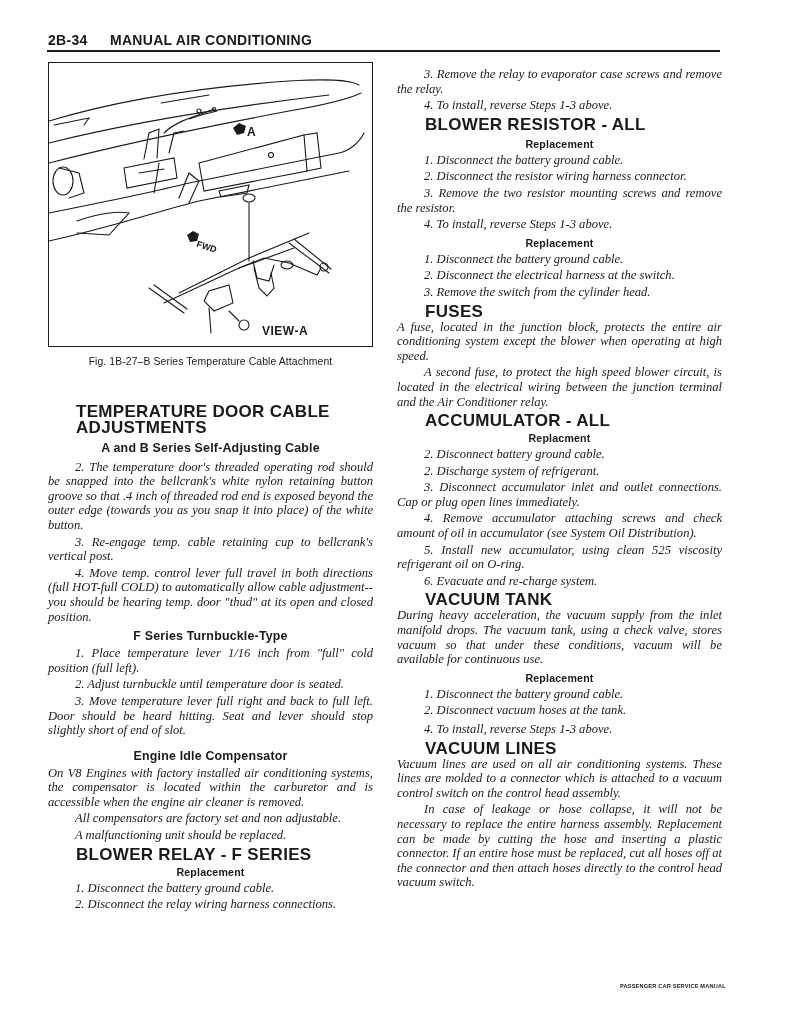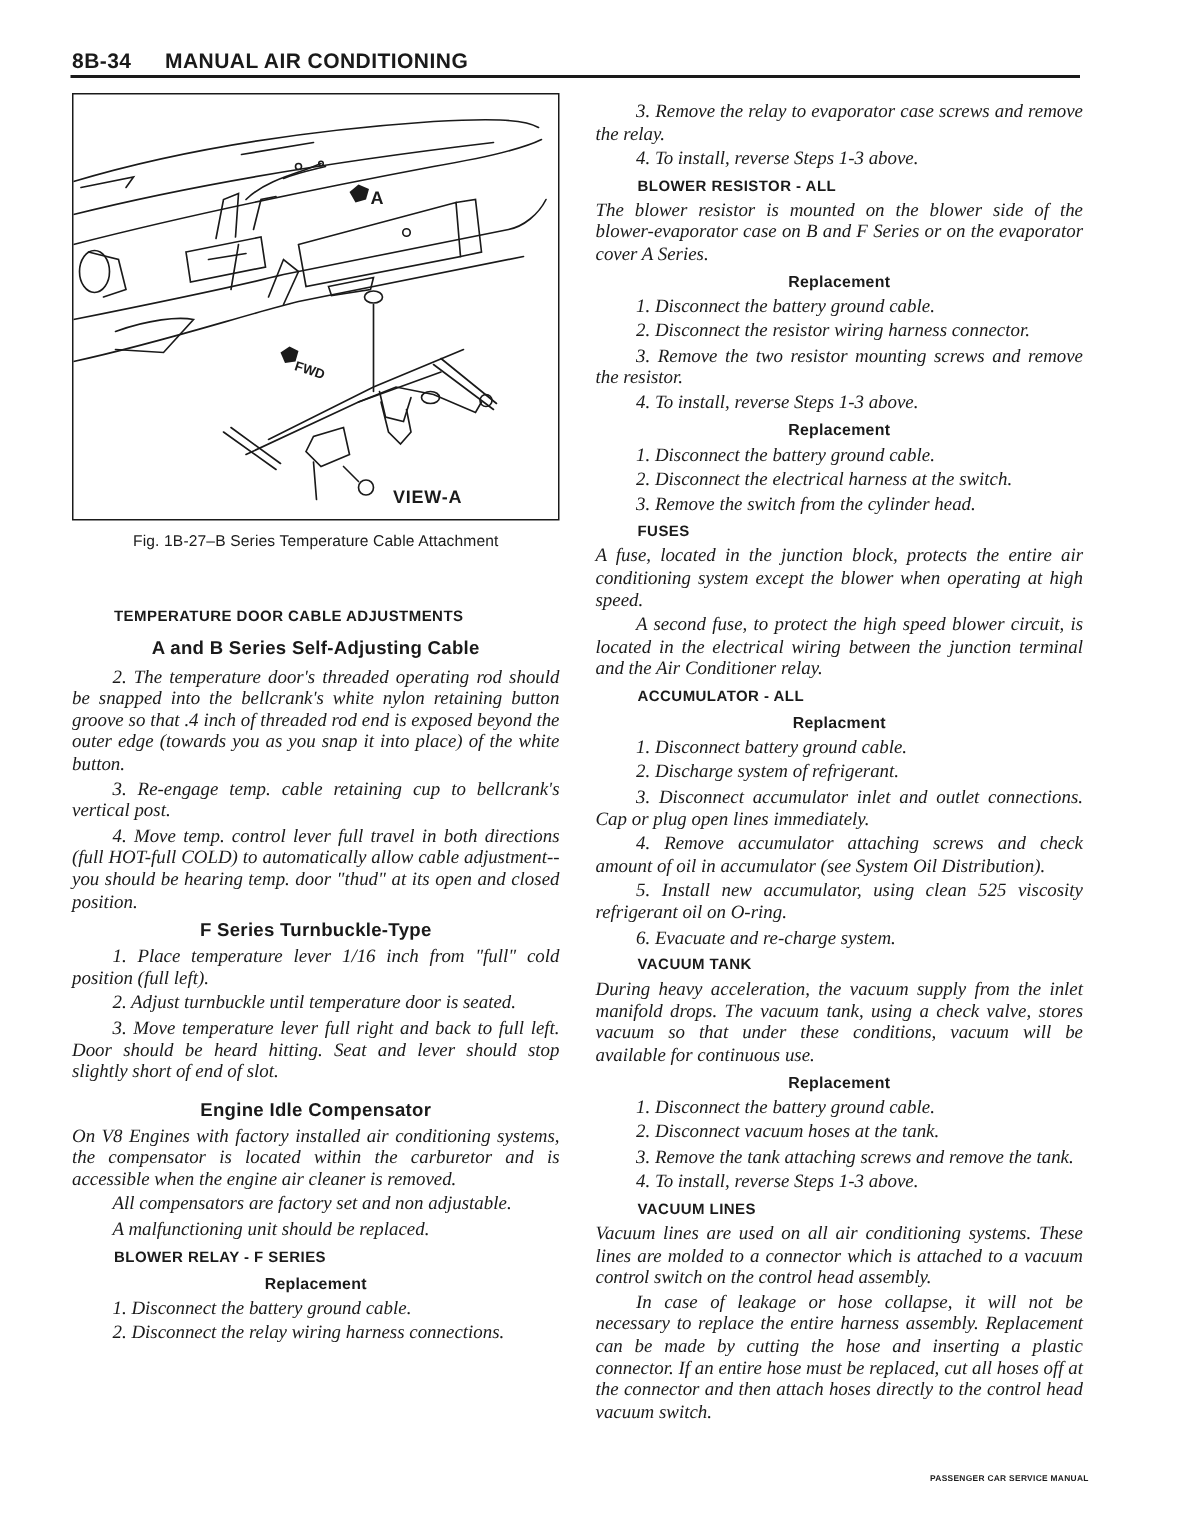--- a/index.html
+++ b/index.html
@@ -9,38 +9,38 @@
   .header .title { position: absolute; left: 63px; top: 2px; font-family: "Liberation Sans", sans-serif; font-weight: bold; font-size: 14px; letter-spacing: 0.3px; }
 
   .col { position: absolute; top: 62px; width: 325px; font-family: "Liberation Serif", serif; font-size: 12.6px; line-height: 14.6px; }
   .col.left { left: 48px; }
   .col.right { left: 397px; top: 67px; }
 
   .figure { position: relative; width: 323px; height: 283px; border: 1.5px solid #1a1a1a; margin-left: 0; background: #fff; }
   .figure svg { position: absolute; left: 0; top: 0; }
   .fig-caption { font-family: "Liberation Sans", sans-serif; font-size: 10.4px; text-align: center; margin-top: 8px; letter-spacing: 0.1px; }
 
-  h2 { font-family: "Liberation Sans", sans-serif; font-weight: bold; font-size: 10px; margin: 0; letter-spacing: 0.3px; line-height: 16px; padding-left: 28px; }
+  h2 { font-family: "Liberation Sans", sans-serif; font-weight: bold; font-size: 17px; margin: 0; letter-spacing: 0.3px; line-height: 16px; padding-left: 28px; }
   h3 { font-family: "Liberation Sans", sans-serif; font-weight: bold; font-size: 12.4px; margin: 0; letter-spacing: 0.2px; line-height: 16px; text-align: center; }
   h4 { font-family: "Liberation Sans", sans-serif; font-weight: bold; font-size: 10.6px; margin: 0; letter-spacing: 0.2px; line-height: 14px; text-align: center; }
 
   p { margin: 0; text-align: justify; font-style: italic; }
   p.step { text-indent: 27px; }
   p.indent { text-indent: 27px; }
   .gap-s { height: 2px; }
   .gap-m { height: 4px; }
   .gap-l { height: 8px; }
 
   .footer { position: absolute; left: 620px; top: 983px; font-family: "Liberation Sans", sans-serif; font-weight: bold; font-size: 5.6px; letter-spacing: 0.2px; }
 </style>
 </head>
 <body>
 
 <div class="header">
-  <span class="page-no">8B-34</span>
+  <span class="page-no">2B-34</span>
   <span class="title">MANUAL AIR CONDITIONING</span>
 </div>
 
 <div class="col left">
   <div class="figure">
     <svg width="323" height="283" viewBox="0 0 323 283">
       <g fill="none" stroke="#1a1a1a" stroke-width="1.1" stroke-linecap="round">
 
         <path d="M0 58 C60 40 140 25 240 18 C275 16 300 16 310 22"></path>
         <path d="M0 80 C80 60 170 45 280 32"></path>
@@ -144,21 +144,20 @@
   <p class="step">2. Disconnect the relay wiring harness connections.</p>
 </div>
 
 <div class="col right">
   <p class="step">3. Remove the relay to evaporator case screws and remove the relay.</p>
   <div class="gap-s"></div>
   <p class="step">4. To install, reverse Steps 1-3 above.</p>
   <div class="gap-m"></div>
 
   <h2>BLOWER RESISTOR - ALL</h2>
-  <p>The blower resistor is mounted on the blower side of the blower-evaporator case on B and F Series or on the evaporator cover A Series.</p>
   <div class="gap-m"></div>
   <h4>Replacement</h4>
   <div class="gap-s"></div>
   <p class="step">1. Disconnect the battery ground cable.</p>
   <div class="gap-s"></div>
   <p class="step">2. Disconnect the resistor wiring harness connector.</p>
   <div class="gap-s"></div>
   <p class="step">3. Remove the two resistor mounting screws and remove the resistor.</p>
   <div class="gap-s"></div>
   <p class="step">4. To install, reverse Steps 1-3 above.</p>
@@ -176,21 +175,21 @@
   <h2>FUSES</h2>
   <p>A fuse, located in the junction block, protects the entire air conditioning system except the blower when operating at high speed.</p>
   <div class="gap-s"></div>
   <p class="indent">A second fuse, to protect the high speed blower circuit, is located in the electrical wiring between the junction terminal and the Air Conditioner relay.</p>
   <div class="gap-m"></div>
 
   <h2>ACCUMULATOR - ALL</h2>
   <div class="gap-s"></div>
   <h4>Replacment</h4>
   <div class="gap-s"></div>
-  <p class="step">1. Disconnect battery ground cable.</p>
+  <p class="step">2. Disconnect battery ground cable.</p>
   <div class="gap-s"></div>
   <p class="step">2. Discharge system of refrigerant.</p>
   <div class="gap-s"></div>
   <p class="step">3. Disconnect accumulator inlet and outlet connections. Cap or plug open lines immediately.</p>
   <div class="gap-s"></div>
   <p class="step">4. Remove accumulator attaching screws and check amount of oil in accumulator (see System Oil Distribution).</p>
   <div class="gap-s"></div>
   <p class="step">5. Install new accumulator, using clean 525 viscosity refrigerant oil on O-ring.</p>
   <div class="gap-s"></div>
   <p class="step">6. Evacuate and re-charge system.</p>
@@ -198,21 +197,20 @@
 
   <h2>VACUUM TANK</h2>
   <p>During heavy acceleration, the vacuum supply from the inlet manifold drops. The vacuum tank, using a check valve, stores vacuum so that under these conditions, vacuum will be available for continuous use.</p>
   <div class="gap-m"></div>
   <h4>Replacement</h4>
   <div class="gap-s"></div>
   <p class="step">1. Disconnect the battery ground cable.</p>
   <div class="gap-s"></div>
   <p class="step">2. Disconnect vacuum hoses at the tank.</p>
   <div class="gap-s"></div>
-  <p class="step">3. Remove the tank attaching screws and remove the tank.</p>
   <div class="gap-s"></div>
   <p class="step">4. To install, reverse Steps 1-3 above.</p>
   <div class="gap-m"></div>
 
   <h2>VACUUM LINES</h2>
   <p>Vacuum lines are used on all air conditioning systems. These lines are molded to a connector which is attached to a vacuum control switch on the control head assembly.</p>
   <div class="gap-s"></div>
   <p class="indent">In case of leakage or hose collapse, it will not be necessary to replace the entire harness assembly. Replacement can be made by cutting the hose and inserting a plastic connector. If an entire hose must be replaced, cut all hoses off at the connector and then attach hoses directly to the control head vacuum switch.</p>
 </div>
 

